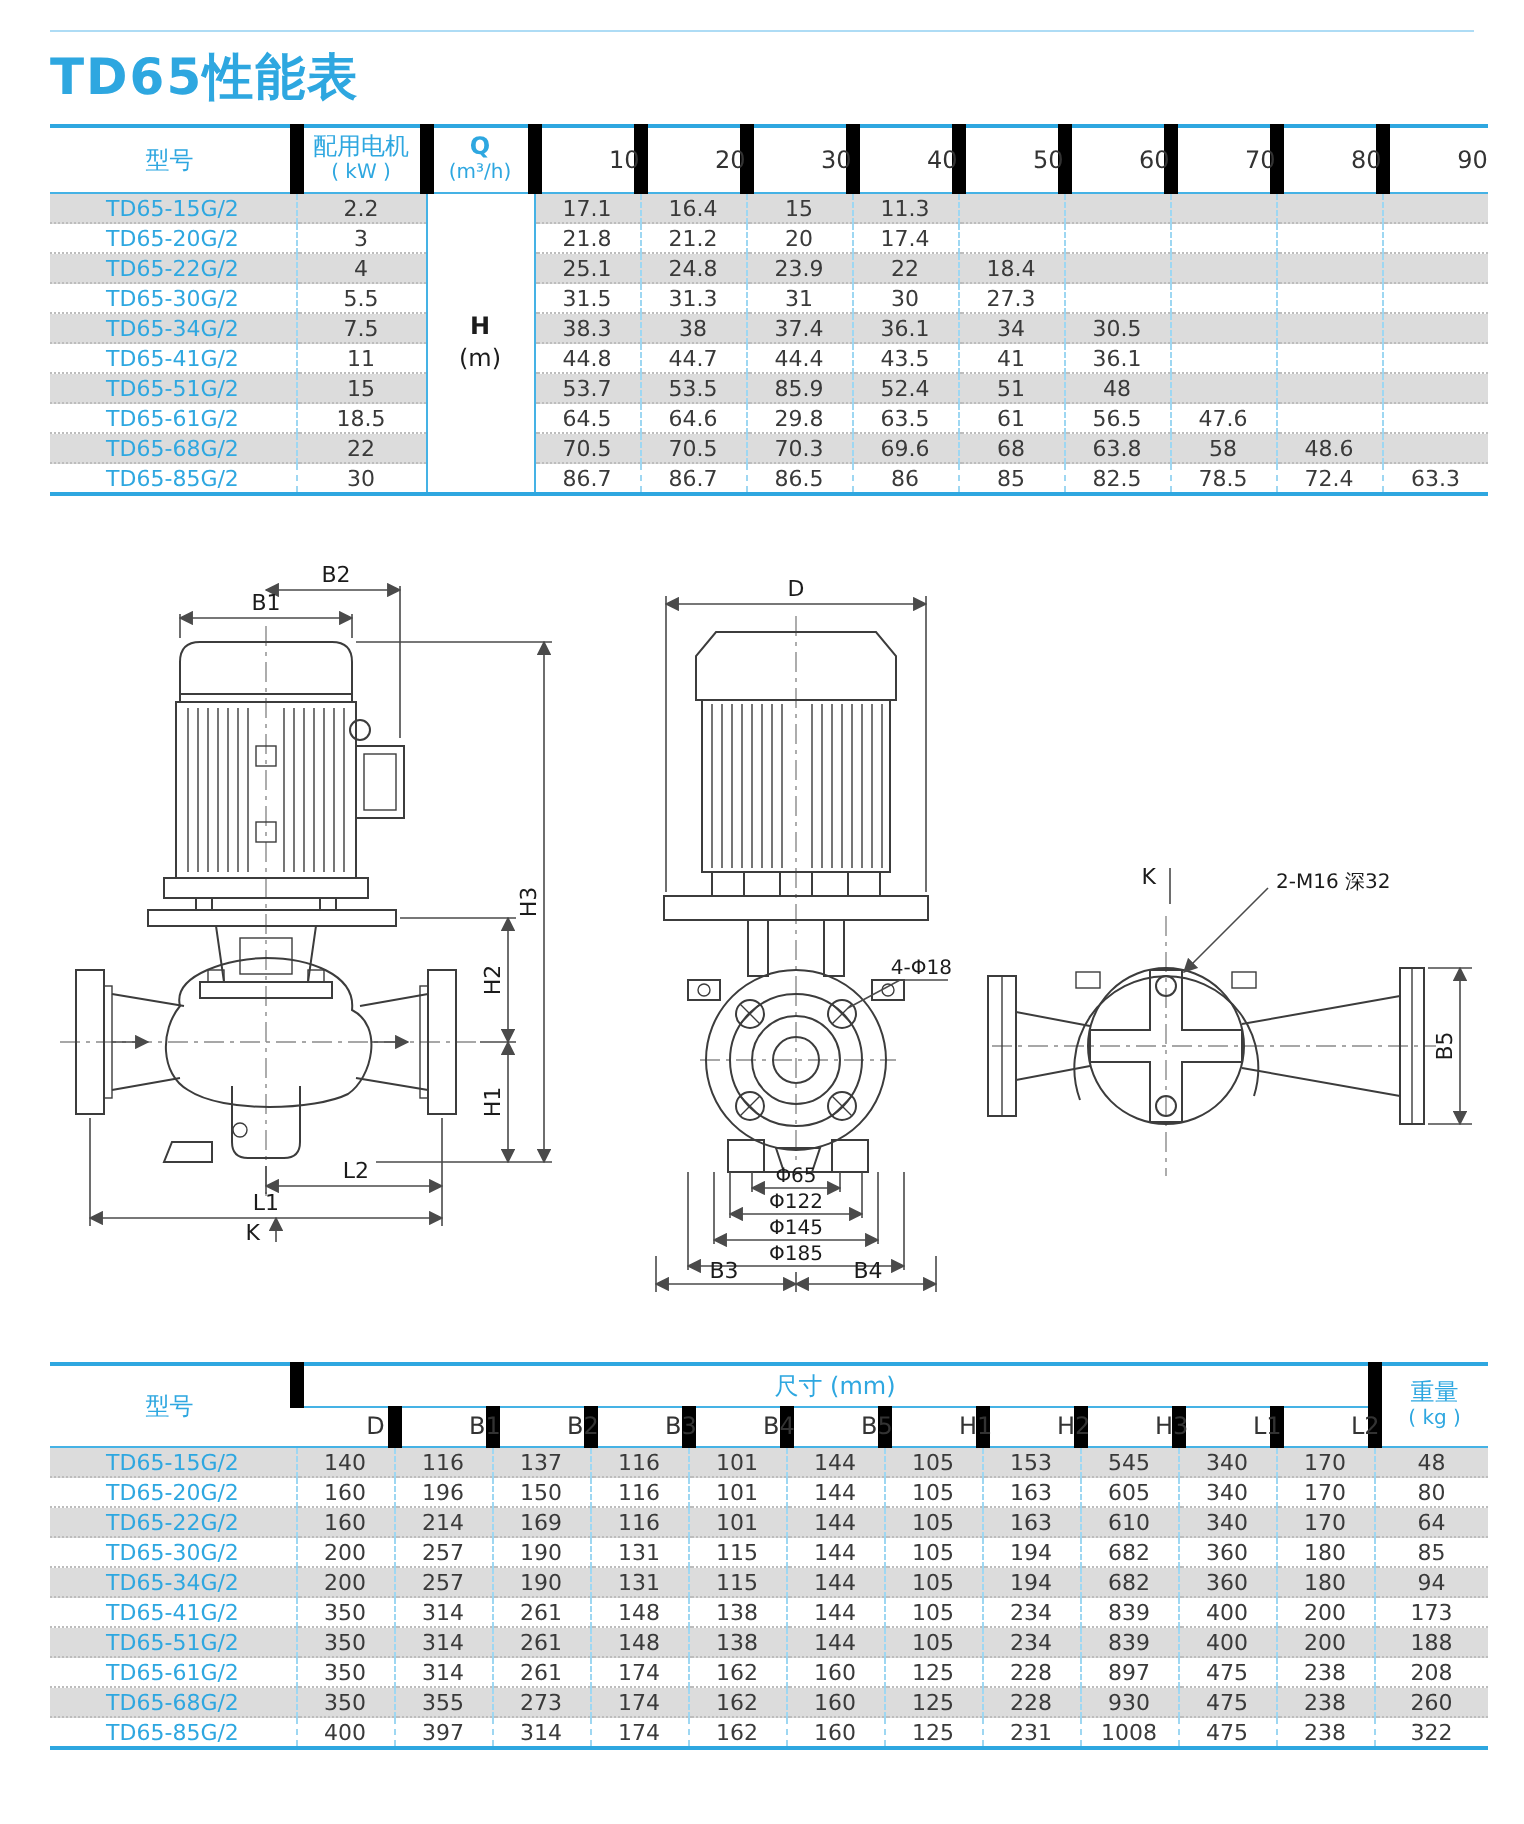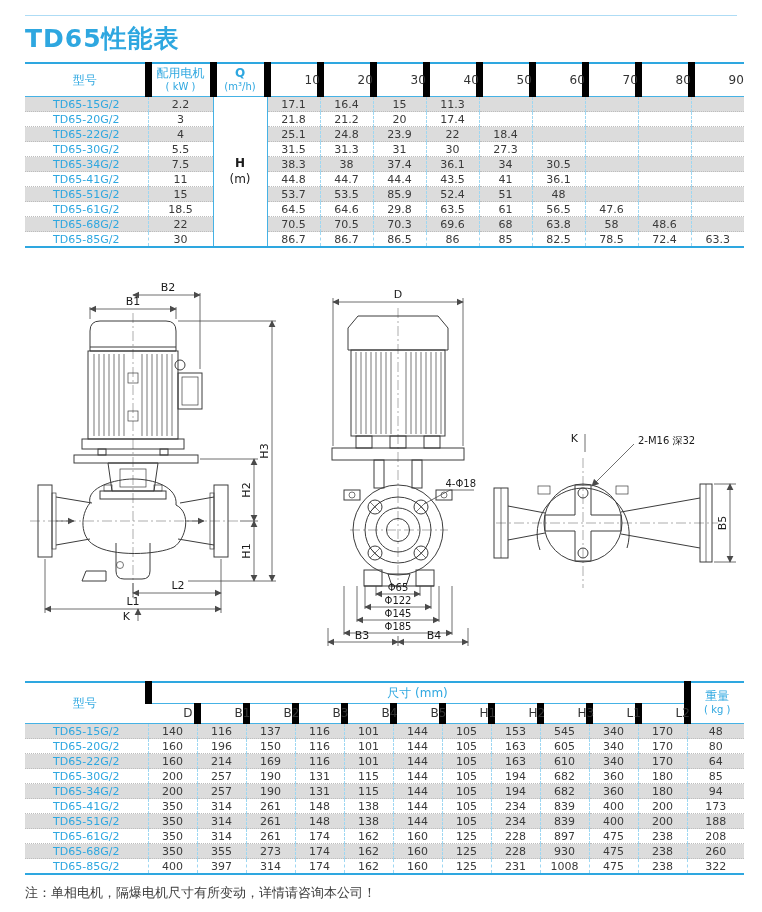--- a/index.html
+++ b/index.html
@@ -600,15 +600,14 @@
           <td>125</td>
           <td>231</td>
           <td>1008</td>
           <td>475</td>
           <td>238</td>
           <td>322</td>
         </tr>
       </tbody>
   </table>
 
-  <div class="note">注：单相电机，隔爆电机尺寸有所变动，详情请咨询本公司！</div>
 
 </div>
 
 </body></html>

